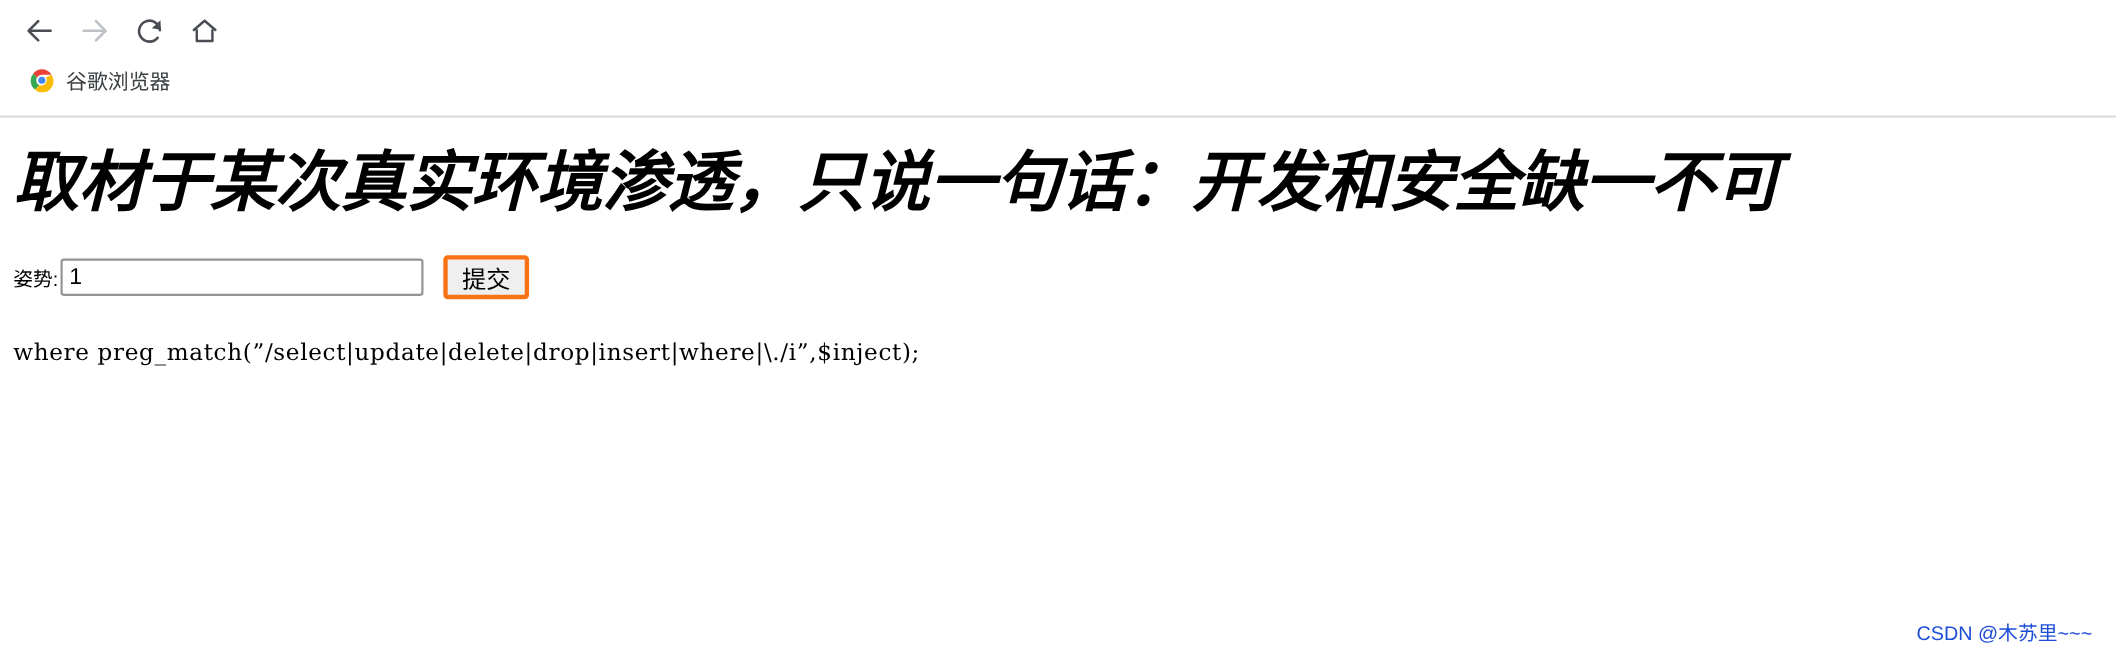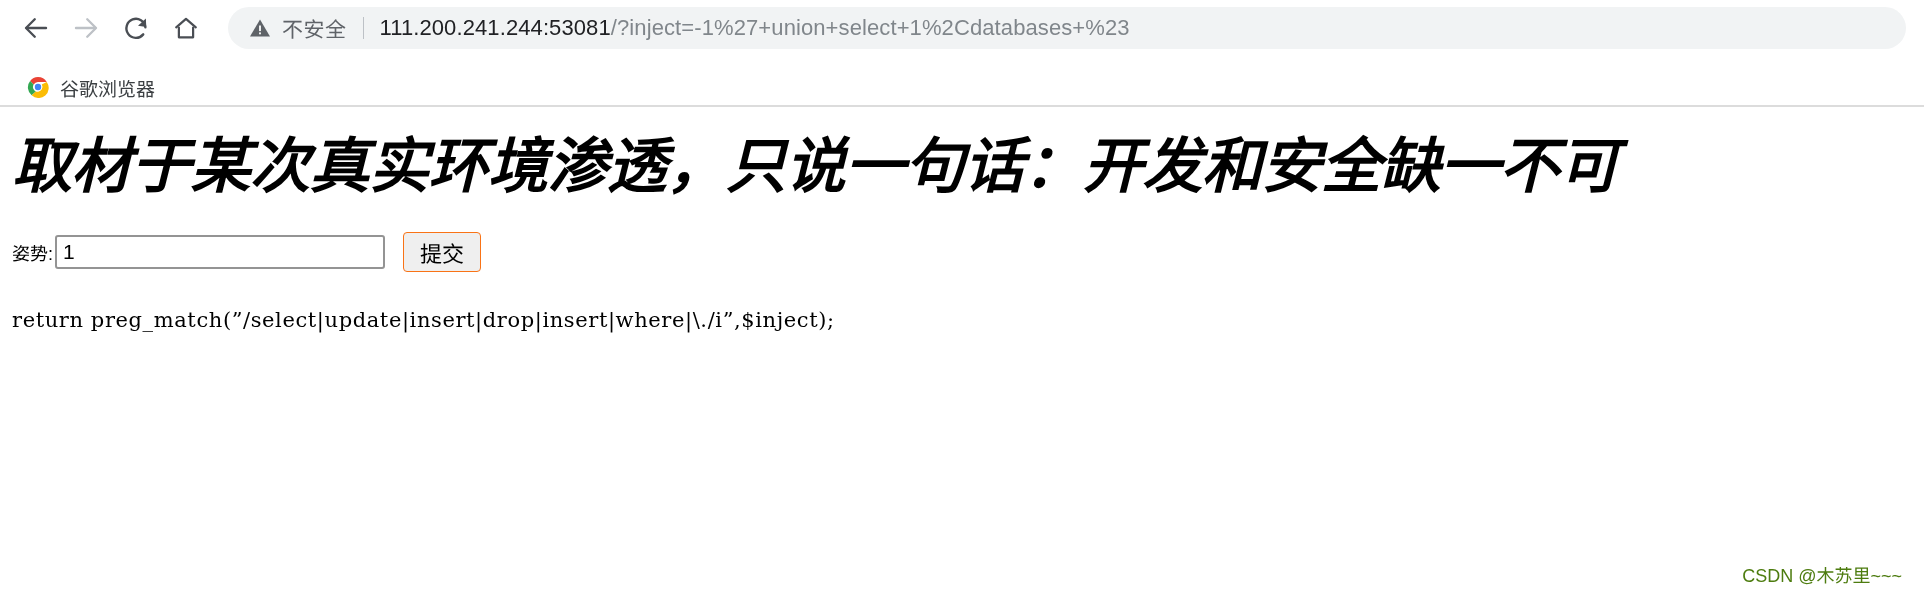--- a/index.html
+++ b/index.html
@@ -88,21 +88,21 @@
     letter-spacing: 0.1px;
   }
   .url-text .url-host {
     color: #202124;
   }
 
   
   .bookmarks-bar {
     height: 50px;
     display: flex;
-    align-items: flex-end;
+    align-items: flex-start;
     padding-left: 16px;
     box-sizing: border-box;
     gap: 12px;
   }
   .bookmark {
     display: flex;
     align-items: center;
     height: 36px;
     padding: 0 10px;
     border-radius: 5px;
@@ -173,42 +173,42 @@
     color: #000000;
     outline: none;
   }
   .submit-btn {
     margin-left: 18px;
     height: 40px;
     min-width: 78px;
     font-size: 22px;
     font-family: "Liberation Sans", sans-serif;
     background: #efefef;
-    border: 1px solid #f97316;
+    border: 4px solid #f97316;
     border-radius: 4px;
     color: #000000;
     cursor: pointer;
     padding: 0 10px;
   }
 
   .code-line {
     margin-top: 36px;
     font-family: "DejaVu Serif", "Liberation Serif", serif;
     font-size: 21px;
     color: #000000;
     letter-spacing: 0.6px;
     white-space: pre;
   }
 
   .watermark {
     position: absolute;
     right: 22px;
     bottom: 12px;
     font-size: 18px;
-    color: #4d7c0f;
+    color: #1d4ed8;
     white-space: nowrap;
   }
 </style>
 </head>
 <body>
 
 <div class="browser-chrome">
 
   <div class="toolbar">
 
@@ -241,32 +241,20 @@
 
     <div class="nav-btn">
       <span>
         <svg width="28" height="28" viewBox="0 0 24 24" fill="none" stroke="#4a4e54" stroke-width="1.9" stroke-linecap="round" stroke-linejoin="round">
           <path d="M3.6 11.4 12 4.2l8.4 7.2"></path>
           <path d="M5.9 11.6V20h12.2v-8.4"></path>
         </svg>
       </span>
     </div>
 
-    <div class="omnibox">
-      <span class="warn-icon">
-        <svg width="24" height="24" viewBox="0 0 24 24">
-          <polygon points="12,3.5 22,20.5 2,20.5" fill="#5f6368"></polygon>
-          <rect x="11.1" y="9.5" width="1.8" height="5.6" fill="#ffffff"></rect>
-          <rect x="11.1" y="16.4" width="1.8" height="1.9" fill="#ffffff"></rect>
-        </svg>
-      </span>
-      <span class="security-text">不安全</span>
-      <span class="omni-divider"></span>
-      <span class="url-text"><span class="url-host">111.200.241.244:53081</span><span class="url-path">/?inject=-1%27+union+select+1%2Cdatabases+%23</span></span>
-    </div>
 
   </div>
 
   <div class="bookmarks-bar">
 
     <div class="bookmark">
       <span class="bookmark-icon">
         <svg width="22" height="22" viewBox="0 0 24 24">
           <circle cx="12" cy="12" r="11" fill="#ffffff"></circle>
           <path d="M12 1a11 11 0 0 1 9.53 5.5H12a5.5 5.5 0 0 0-4.76 2.75L3.4 5.5A11 11 0 0 1 12 1z" fill="#ea4335"></path>
@@ -288,16 +276,16 @@
 <div class="page">
 
   <h1 class="page-heading">取材于某次真实环境渗透，只说一句话：开发和安全缺一不可</h1>
 
   <div class="form-row">
     <label class="form-label">姿势:</label>
     <input class="text-input" type="text" value="1" style="">
     <button class="submit-btn">提交</button>
   </div>
 
-  <div class="code-line">return preg_match(”/select|update|insert|drop|insert|where|\./i”,$inject);</div>
+  <div class="code-line">where preg_match(”/select|update|delete|drop|insert|where|\./i”,$inject);</div>
 
   <div class="watermark">CSDN @木苏里~~~</div>
 </div>
 
 </body></html>

